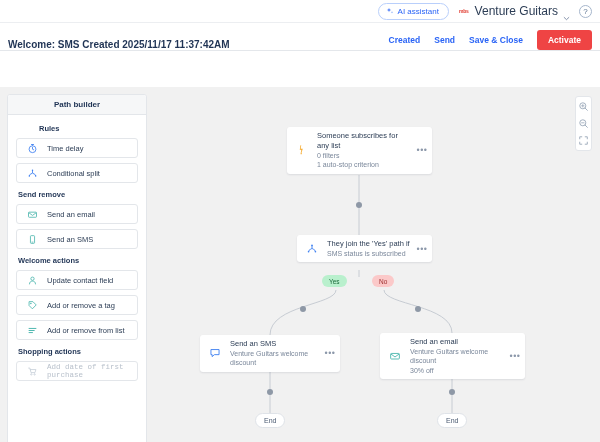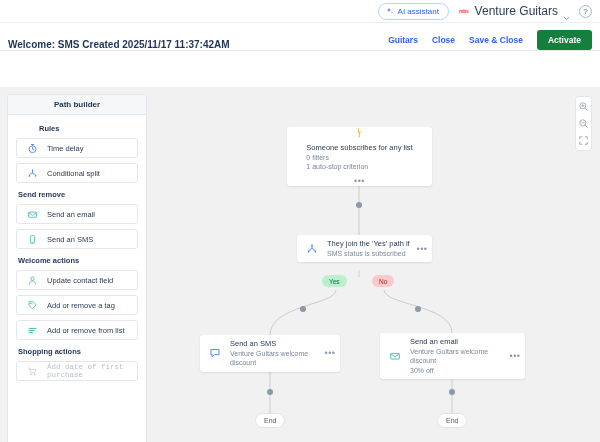--- a/index.html
+++ b/index.html
@@ -49,21 +49,21 @@
     padding: 0 8px 0 8px;
     border-bottom: 1px solid #e4e7eb;
   }
   .page-title { font-size: 10px; font-weight: bold; color: #1f3354; }
   .header-actions { margin-left: auto; display: flex; align-items: center; gap: 14px; }
   .link-btn {
     font-size: 8.5px; font-weight: bold; color: #2a64f6;
     background: none; border: none; cursor: pointer; white-space: nowrap;
   }
   .primary-btn {
-    font-size: 8.5px; font-weight: bold; color: #fff; background: #15803d;
+    font-size: 8.5px; font-weight: bold; color: #fff; background: #ef4444;
     border: none; border-radius: 3px; padding: 5px 11px; cursor: pointer;
     white-space: nowrap;
   }
 
   
   .body-area {
     position: absolute; left: 0; top: 51px; width: 600px; height: 391px;
     background: #f1f1f1;
     margin-top: 36px;
   }
@@ -172,22 +172,22 @@
         </svg>
       </span>
     </div>
 
     <div class="help-ring">?</div>
   </div>
 
   <div class="header">
     <div class="page-title">Welcome: SMS Created 2025/11/17 11:37:42AM</div>
     <div class="header-actions">
-      <button class="link-btn">Guitars</button>
-      <button class="link-btn">Close</button>
+      <button class="link-btn">Created</button>
+      <button class="link-btn">Send</button>
       <button class="link-btn">Save &amp; Close</button>
       <button class="primary-btn">Activate</button>
     </div>
   </div>
 
   <div class="body-area">
 
     <div class="sidebar">
       <div class="sidebar-head">Path builder</div>
       <div class="sidebar-body">
@@ -324,21 +324,21 @@
           <path d="M232 203 C232 218 300 218 300 246" stroke="#c7ccd3" stroke-width="1" fill="none"></path>
           <circle cx="266" cy="222" r="3" fill="#8e98a6"></circle>
 
           <path d="M118 284 V326" stroke="#c7ccd3" stroke-width="1" fill="none"></path>
           <circle cx="118" cy="305" r="3" fill="#8e98a6"></circle>
 
           <path d="M300 289 V326" stroke="#c7ccd3" stroke-width="1" fill="none"></path>
           <circle cx="300" cy="305" r="3" fill="#8e98a6"></circle>
         </svg>
 
-        <div class="node" style="left:135px; top:40px; width:145px;flex-direction:column;">
+        <div class="node" style="left:135px; top:40px; width:145px;">
           <span class="node-icon">
             <svg viewBox="0 0 16 16" width="12" height="12">
               <path d="M7 1.6 L6.2 6.4 L9 6.4 L7.4 11.2 L6.6 11.2 L7.2 7.6 L5 7.6 L6 1.6 Z" fill="#f5a623"></path>
               <path d="M6.2 11.2 H7.6 V13.6 H6.2 Z" fill="#f5a623"></path>
             </svg>
           </span>
           <span class="node-text">
             <span class="node-title" style="display:block;">Someone subscribes for any list</span>
             <span class="node-sub" style="display:block;">0 filters</span>
             <span class="node-sub" style="display:block;">1 auto-stop criterion</span>

